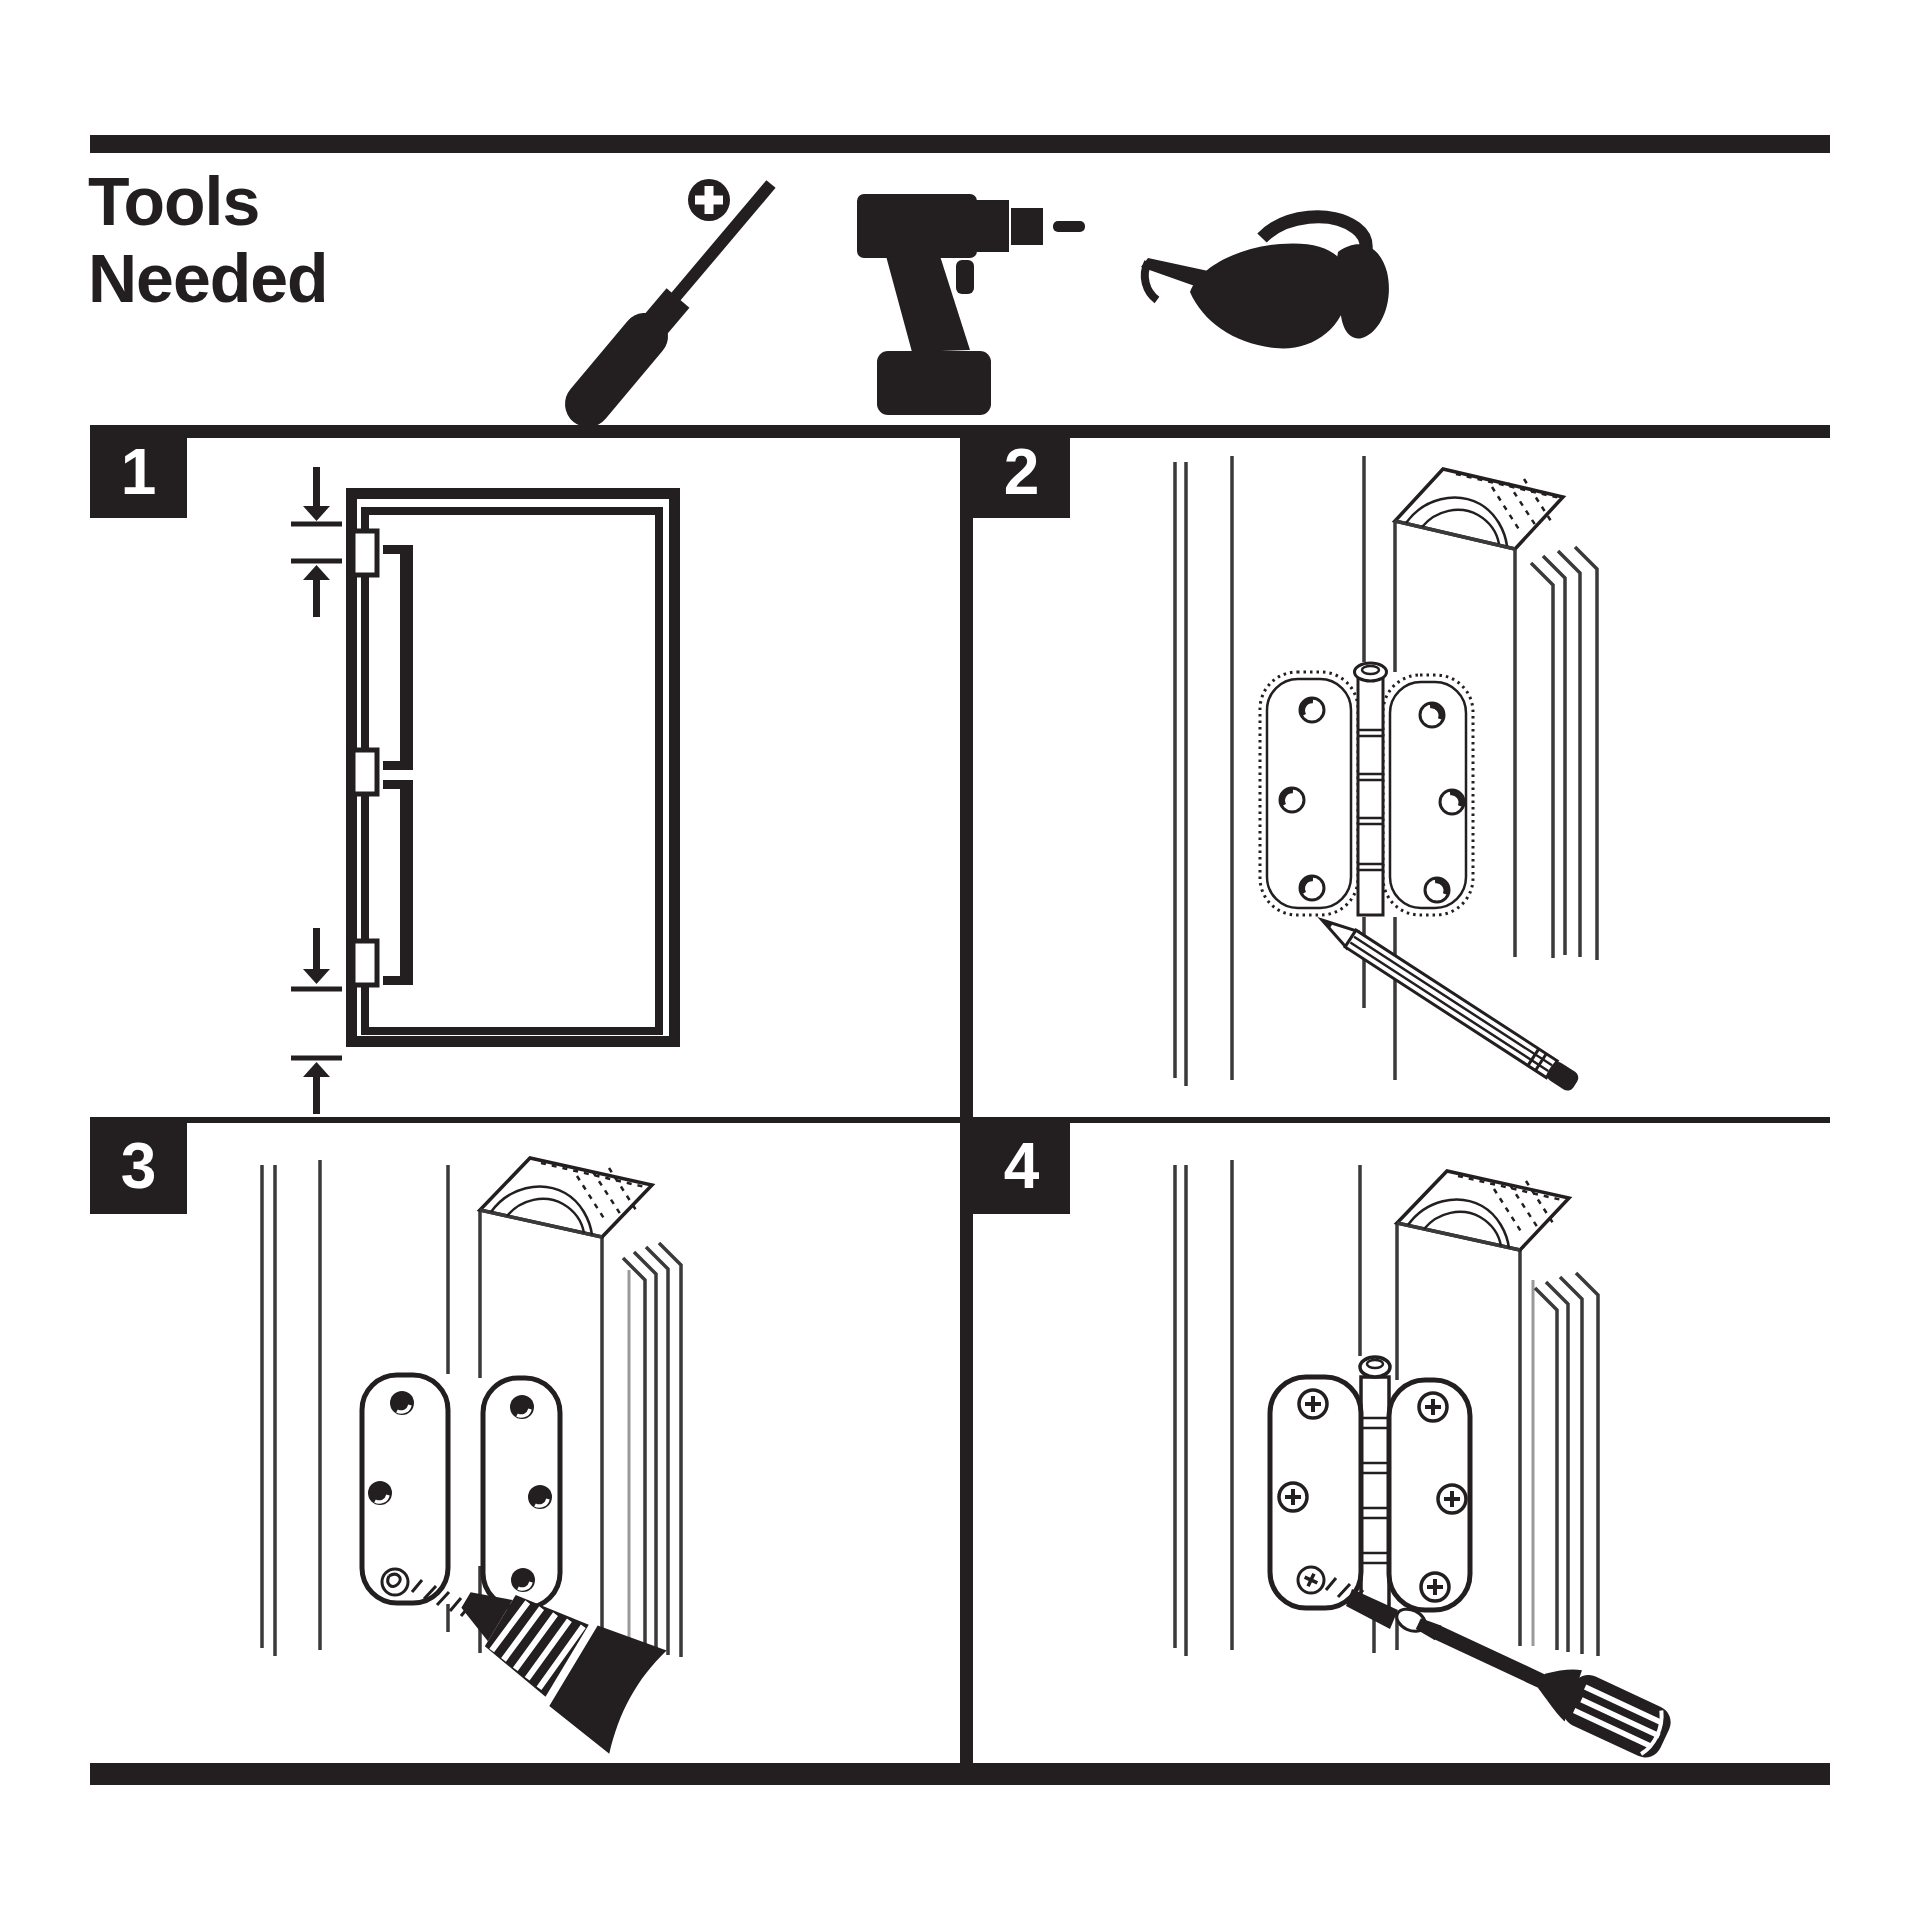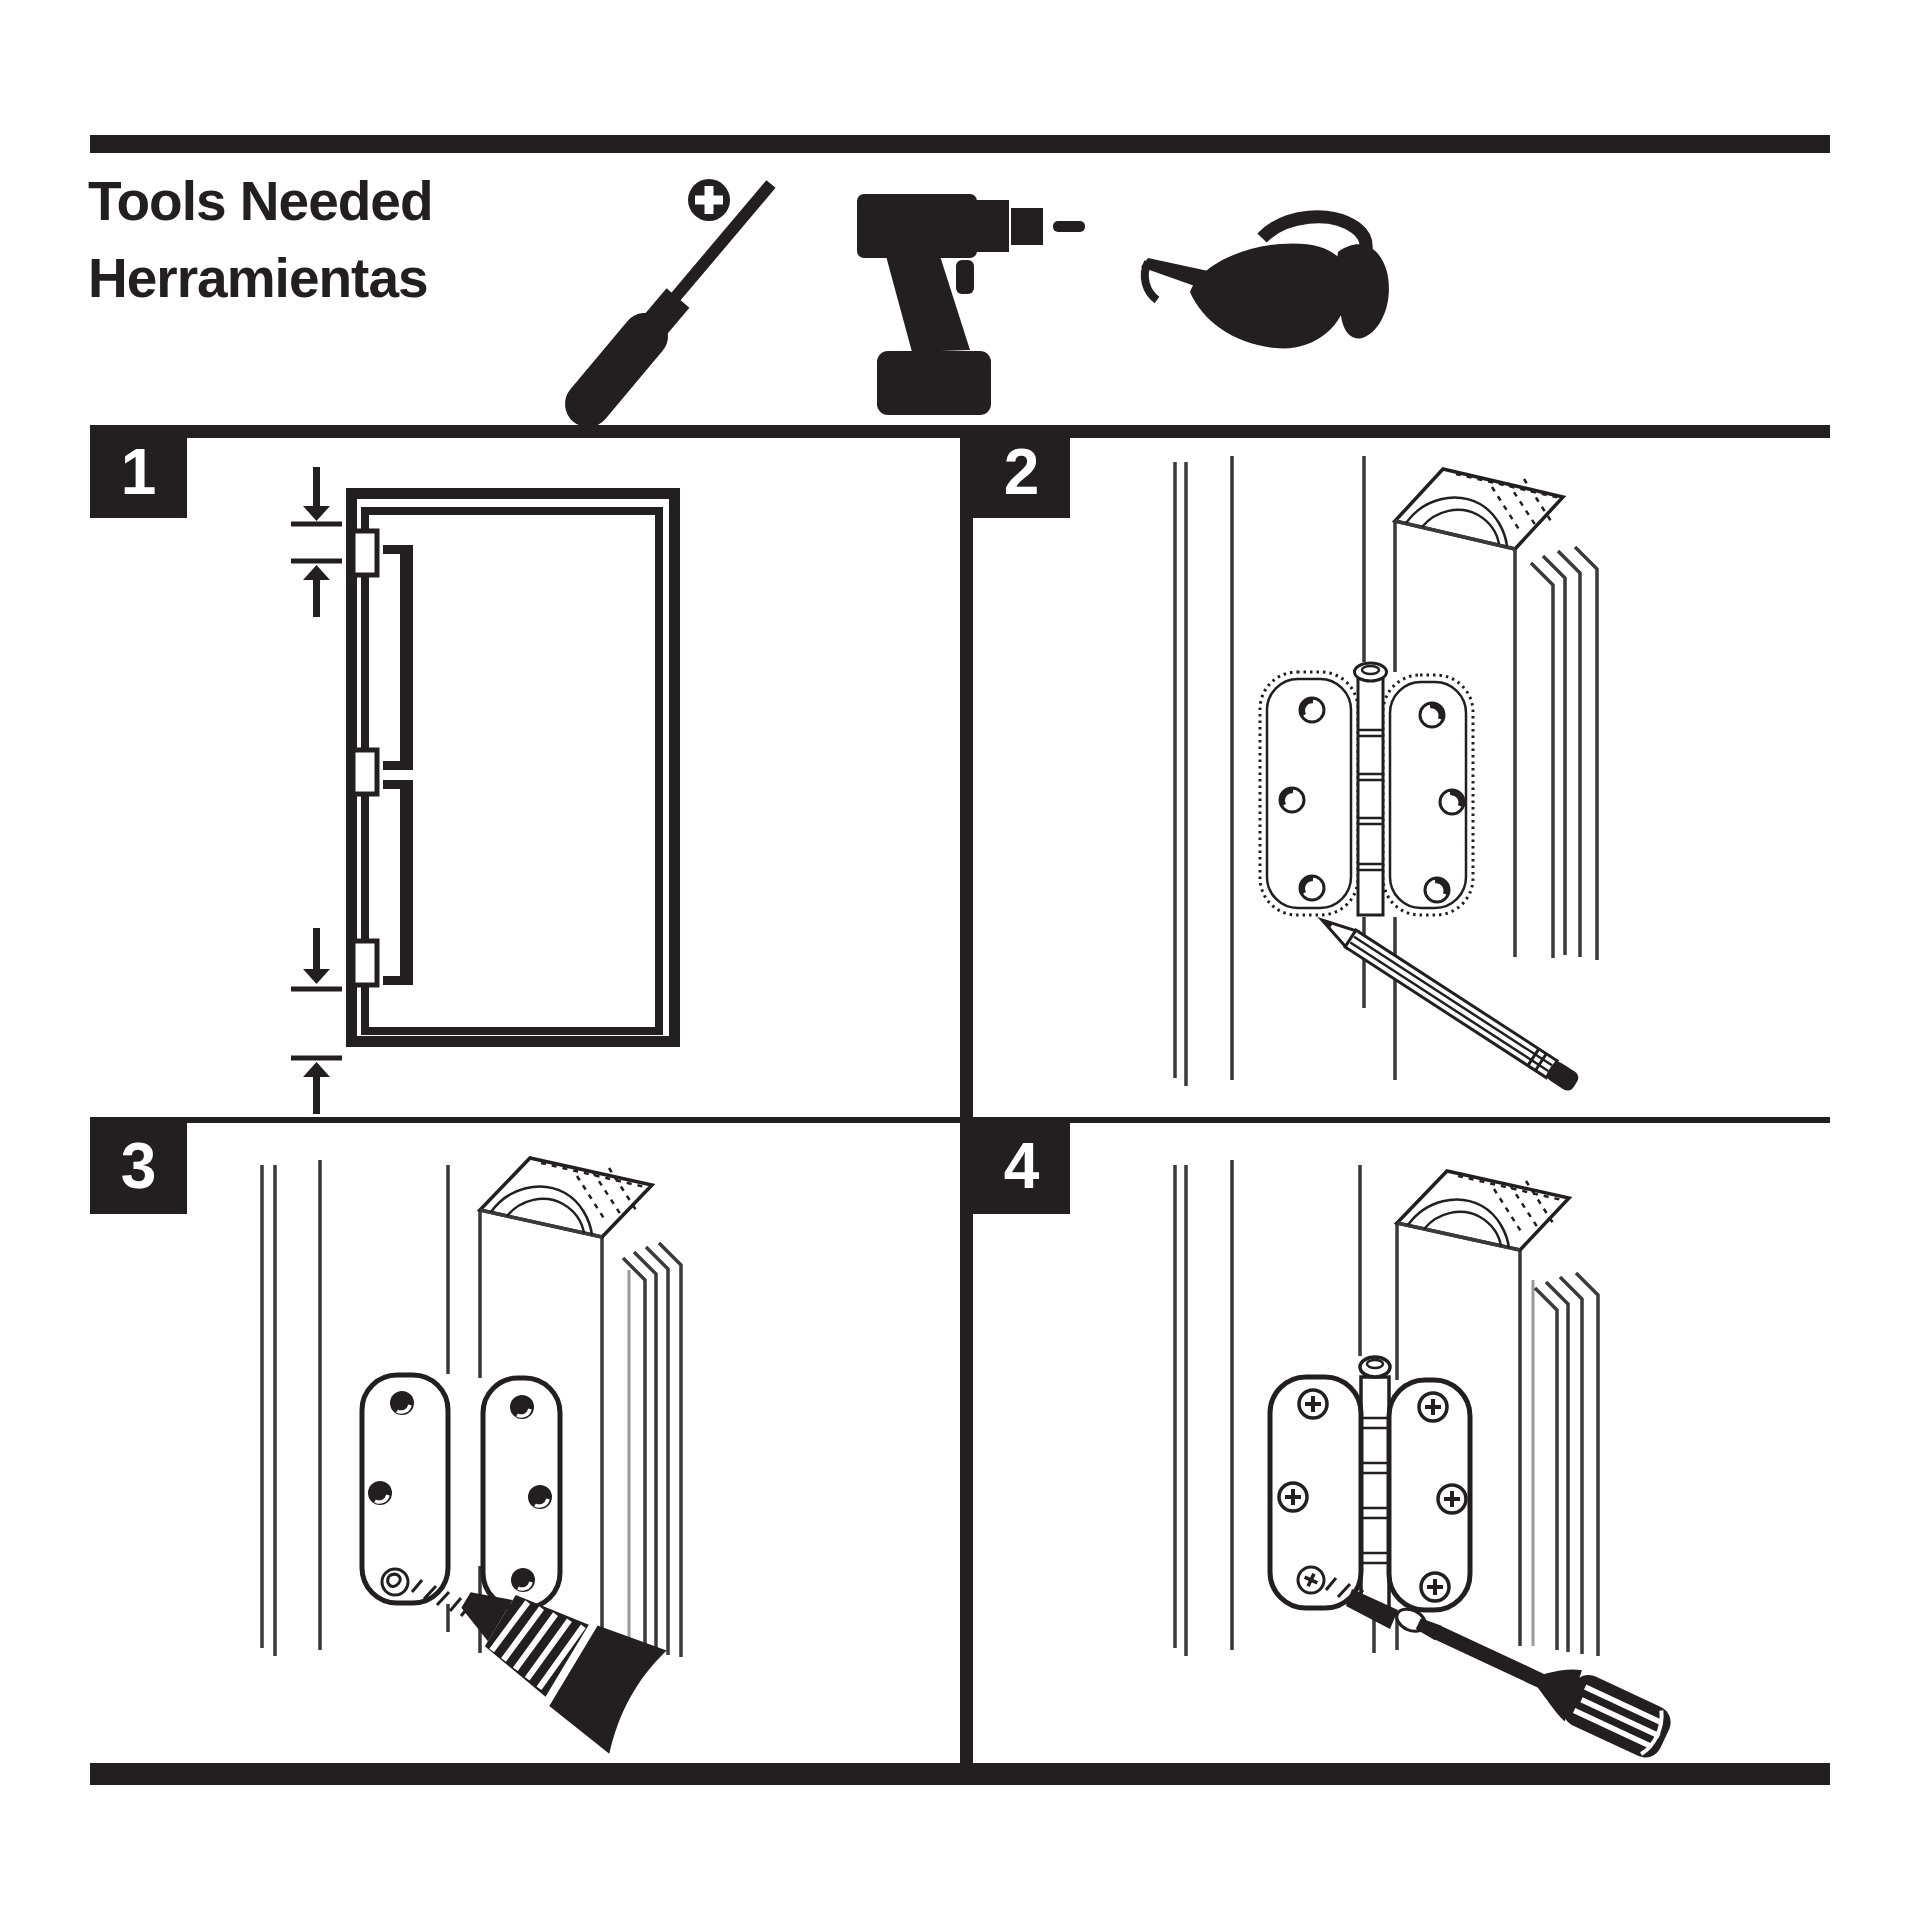--- a/index.html
+++ b/index.html
@@ -7,39 +7,38 @@
     --thin-line:#3a3a3a;
     --muted-line:#9a9a9a;
     --background:#ffffff;
   }
   *{margin:0;padding:0;box-sizing:border-box}
   html,body{width:1920px;height:1920px;background:var(--background);
     font-family:"Liberation Sans",sans-serif;position:relative;overflow:hidden}
   .abs{position:absolute}
   .rule{background:var(--ink)}
   .title{left:88px;top:163px;width:420px;color:var(--ink);
-    font-size:55px;font-weight:bold;line-height:77px;letter-spacing:-1px}
+    font-size:68px;font-weight:bold;line-height:77px;letter-spacing:-1px}
   .badge{background:var(--ink);color:#fff;font-weight:bold;font-size:64px;
     display:flex;align-items:center;justify-content:center}
   svg{position:absolute;overflow:hidden}
   .sf{fill:var(--ink);stroke:none}
   .wf{fill:#fff;stroke:var(--ink)}
   .ln{fill:none;stroke:var(--ink)}
   .tl{fill:none;stroke:var(--thin-line)}
   .ml{fill:none;stroke:var(--muted-line)}
   .wl{fill:none;stroke:#fff}
 </style>
 </head>
 <body>
 
 <div class="abs rule" style="left:90px;top:135px;width:1740px;height:18px"></div>
 
 <div class="abs title">
   <div>Tools Needed</div>
-  <div>Herramientas</div>
 </div>
 
 <svg style="left:540px;top:140px" width="260" height="300" viewBox="540 140 260 300">
   <circle class="sf" cx="709" cy="200" r="21"></circle>
   <path class="wl" stroke-width="9" d="M695 200 H723 M709 186 V214"></path>
   <line class="ln" stroke-width="12" x1="771" y1="184" x2="673" y2="300"></line>
   <line class="ln" stroke-width="30" x1="678" y1="298" x2="656" y2="324"></line>
   <line class="ln" stroke-width="46" stroke-linecap="round" x1="645" y1="336" x2="588" y2="404"></line>
 </svg>
 

